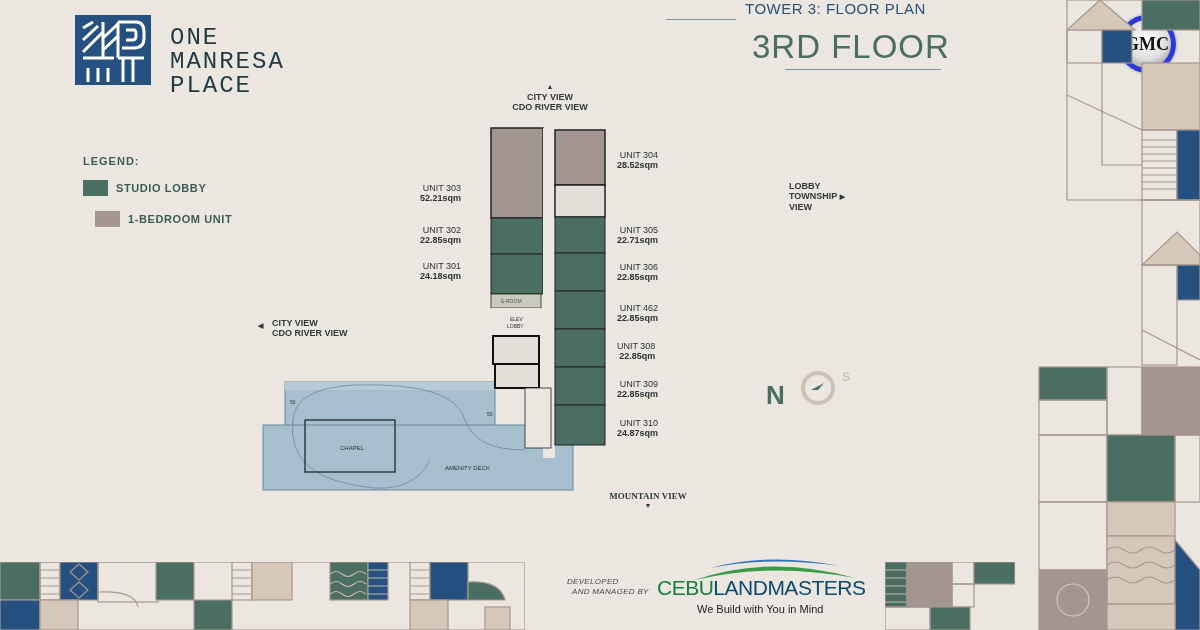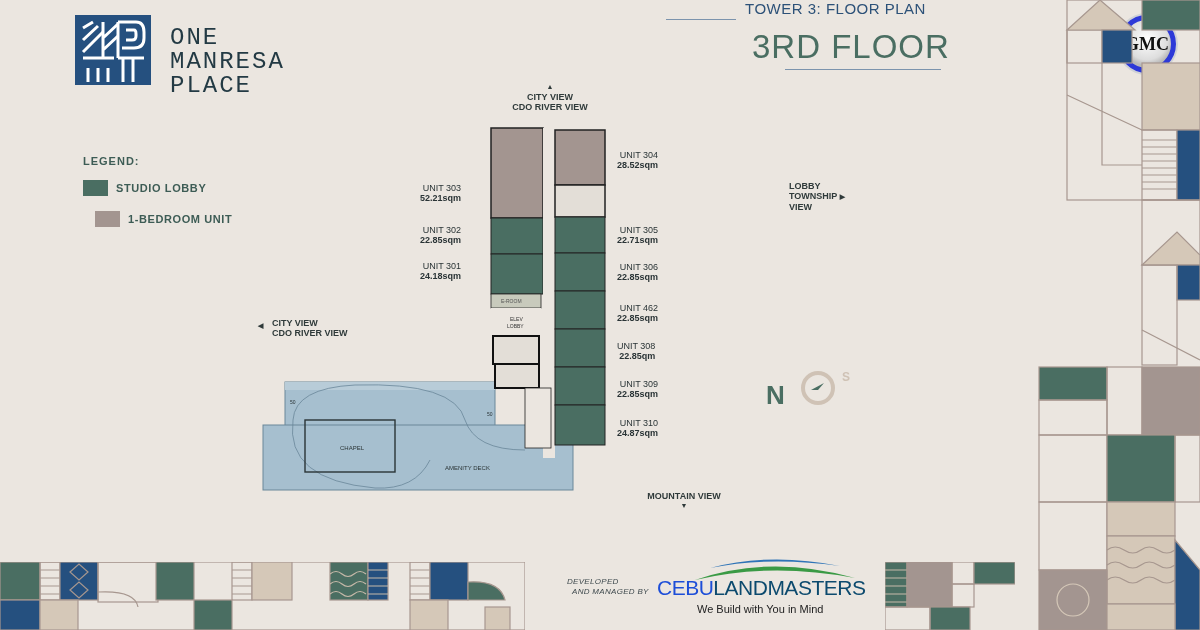--- a/index.html
+++ b/index.html
@@ -17,21 +17,21 @@
   .legend-label { font-size: 11px; color: #3d5c55; font-weight: bold; letter-spacing: 0.6px; }
   .view-label { font-size: 9px; font-weight: bold; color: #2f3a3a; line-height: 10px; text-align: center; }
   .unit-label { font-size: 9px; color: #2a3436; line-height: 10px; text-align: right; }
   .unit-label b { display: block; font-weight: bold; }
   .plan-dark { fill: #4a6e62; }
   .plan-brown { fill: #a39590; }
   .compass-n { left: 766px; top: 380px; font-size: 26px; font-weight: bold; color: #4a6e62; }
   .compass-s { left: 842px; top: 370px; font-size: 12px; font-weight: bold; color: #cfc2b5; }
   .dev-text { left: 567px; top: 577px; font-size: 8px; color: #3f4a4e; line-height: 10px; letter-spacing: 0.3px; font-style: italic; }
   .cebu-logo { left: 657px; top: 576px; font-size: 21px; letter-spacing: -0.5px; }
-  .cebu-blue { color: #1d4ed8; }
+  .cebu-blue { color: #15803d; }
   .cebu-green { color: #0c4a6e; }
   .tagline { left: 697px; top: 603px; font-size: 11px; color: #222; }
   .gmc { left: 1118px; top: 15px; width: 58px; height: 58px; border-radius: 50%; background: radial-gradient(circle at 50% 40%, #fff 0%, #ddd 55%, #b9b9b9 70%); border: 5px solid #2d39d8; box-shadow: 0 0 0 2px #cfd2d6; display: flex; align-items: center; justify-content: center; font-family: "Liberation Serif", serif; font-size: 18px; font-weight: bold; color: #111; }
 </style>
 </head>
 <body>
 
 <div class="abs logo-box">
   <svg width="70" height="64" viewBox="0 0 70 64">
     <g stroke="#fff" stroke-width="3" fill="none">
@@ -71,21 +71,21 @@
 <div class="abs view-label" style="left:258px; top:318px; text-align:left;">
   <span style="position:absolute; left:0; top:3px; font-size:7px;">◀</span>
   <div style="padding-left:14px;">CITY VIEW</div>
   <div style="padding-left:14px;">CDO RIVER VIEW</div>
 </div>
 <div class="abs view-label" style="left:789px; top:181px; text-align:left;">
   <div>LOBBY</div>
   <div><span>TOWNSHIP</span> <span style="font-size:7px;">▶</span></div>
   <div>VIEW</div>
 </div>
-<div class="abs view-label" style="left:634px; top:491px; width:100px;">
+<div class="abs view-label" style="left:598px; top:491px; width:100px;font-family:Liberation Serif, serif;">
   <div>MOUNTAIN VIEW</div>
   <div style="font-size:7px;">▼</div>
 </div>
 
 <svg class="abs" style="left:255px; top:120px;" width="360" height="380">
 
   <rect x="30" y="262" width="210" height="62" fill="#a6bfcf" stroke="#6a8799" stroke-width="1"></rect>
   <rect x="8" y="305" width="310" height="65" fill="#a6bfcf" stroke="#6a8799" stroke-width="1"></rect>
   <rect x="30" y="262" width="210" height="8" fill="#b8ccd8"></rect>
   <path d="M38 300 Q40 268 100 265 Q200 262 210 300 Q220 330 270 330" stroke="#6a8799" fill="none" stroke-width="0.8"></path>

